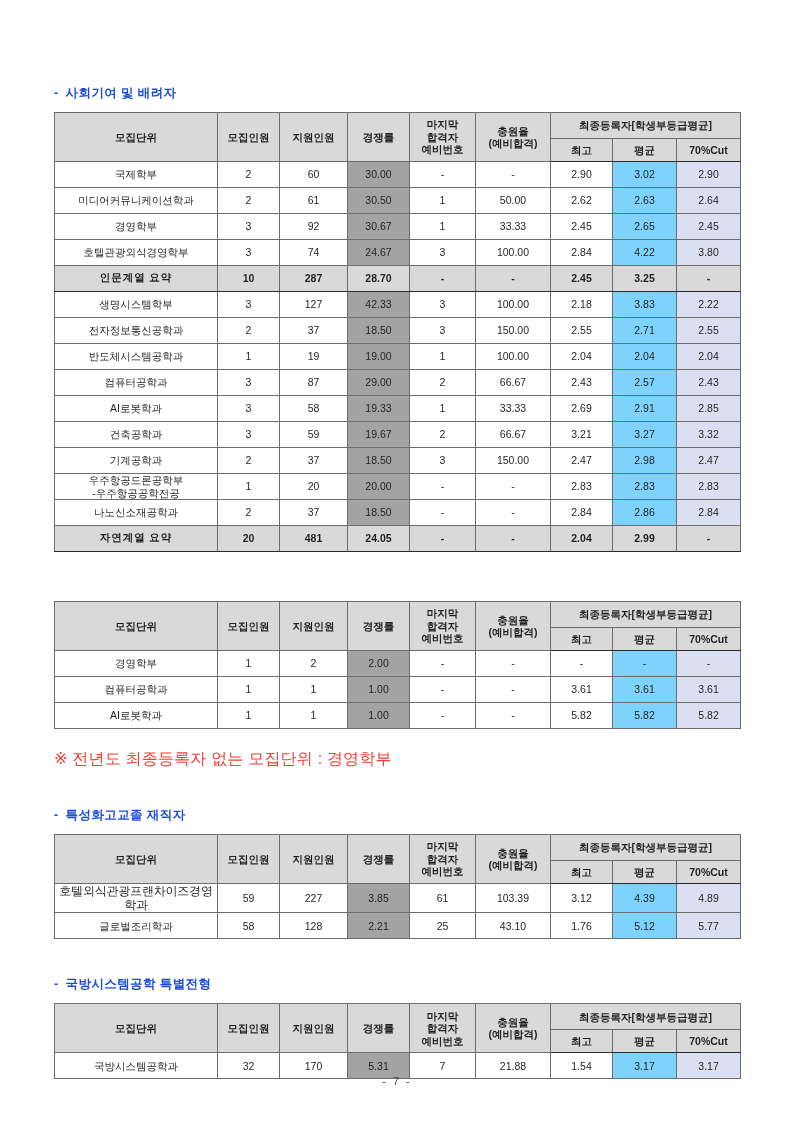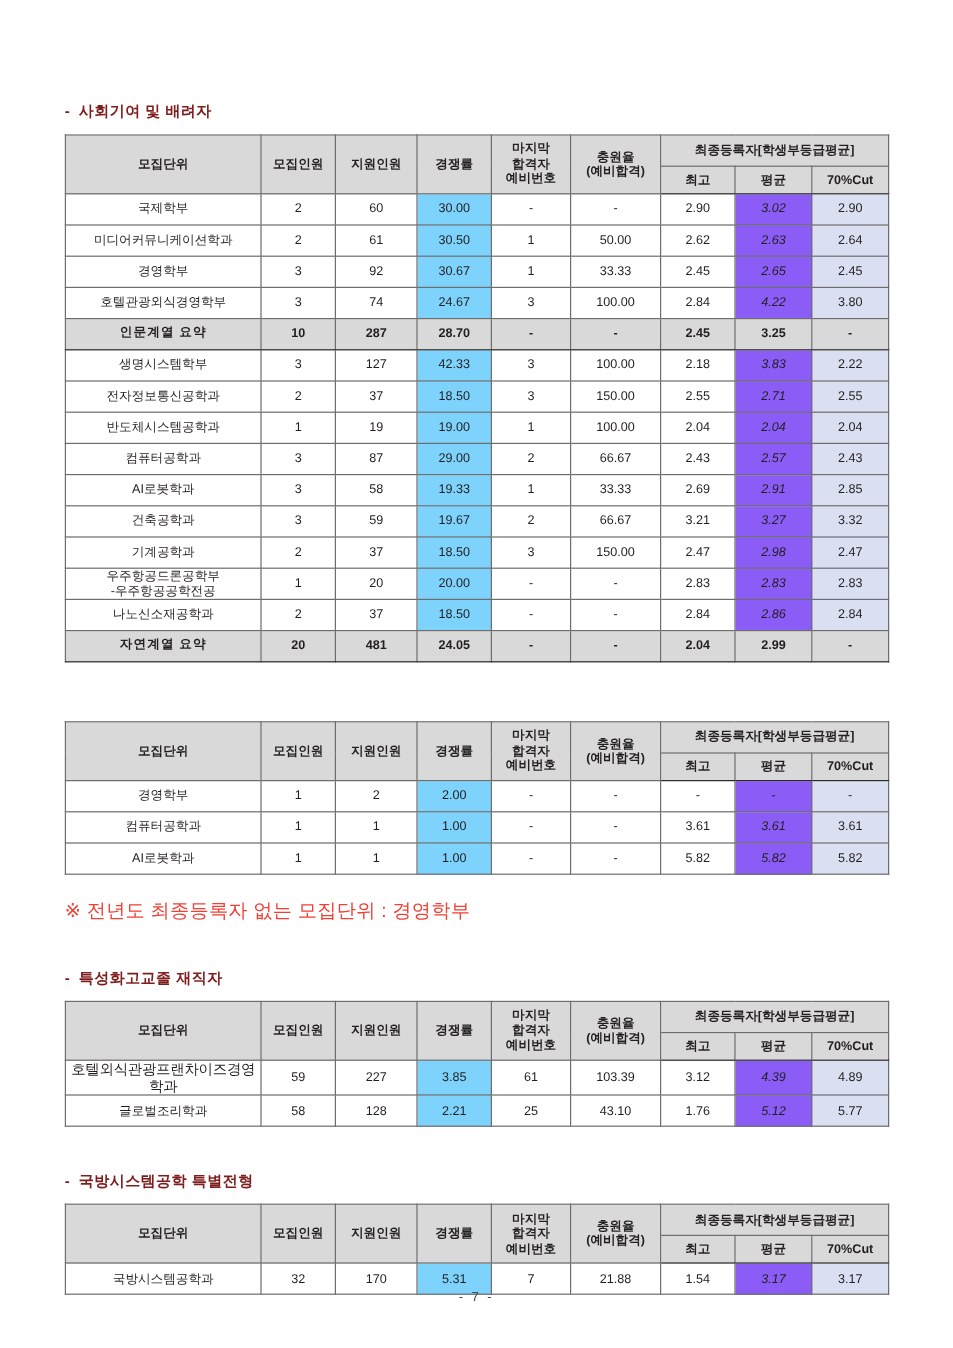--- a/index.html
+++ b/index.html
@@ -21,21 +21,21 @@
     width: 794px;
     height: 1123px;
     box-sizing: border-box;
     padding: 0 54px;
   }
 
   
   .section-heading {
     font-size: 12.5px;
     font-weight: bold;
-    color: #7f1d1d;
+    color: #1d4ed8;
     letter-spacing: 0.4px;
     margin: 0;
     padding: 0;
     line-height: 1.2;
   }
   .heading-dash {
     display: inline-block;
     margin-right: 7px;
   }
 
@@ -79,22 +79,22 @@
   col.c-quota  { width: 62px; }
   col.c-apply  { width: 68px; }
   col.c-ratio  { width: 62px; }
   col.c-waitno { width: 66px; }
   col.c-fill   { width: 75px; }
   col.c-best   { width: 62px; }
   col.c-avg    { width: 64px; }
   col.c-cut    { width: 64px; }
 
   
-  td.ratio  { background: #7dd3fc; }
-  td.avg    { background: #8b5cf6; font-style: italic; }
+  td.ratio  { background: #a3a3a3; }
+  td.avg    { background: #7dd3fc; }
   td.cut    { background: #dbdff2; }
 
   th.avg-h  { color: #e8413c; }
   th.cut-h  { color: #1a1ae0; margin-top: 17px; }
 
   
   tr.summary td {
     background: #d9d9d9;
     font-weight: bold;
     border-top: 1.3px solid #2b2b2b;

